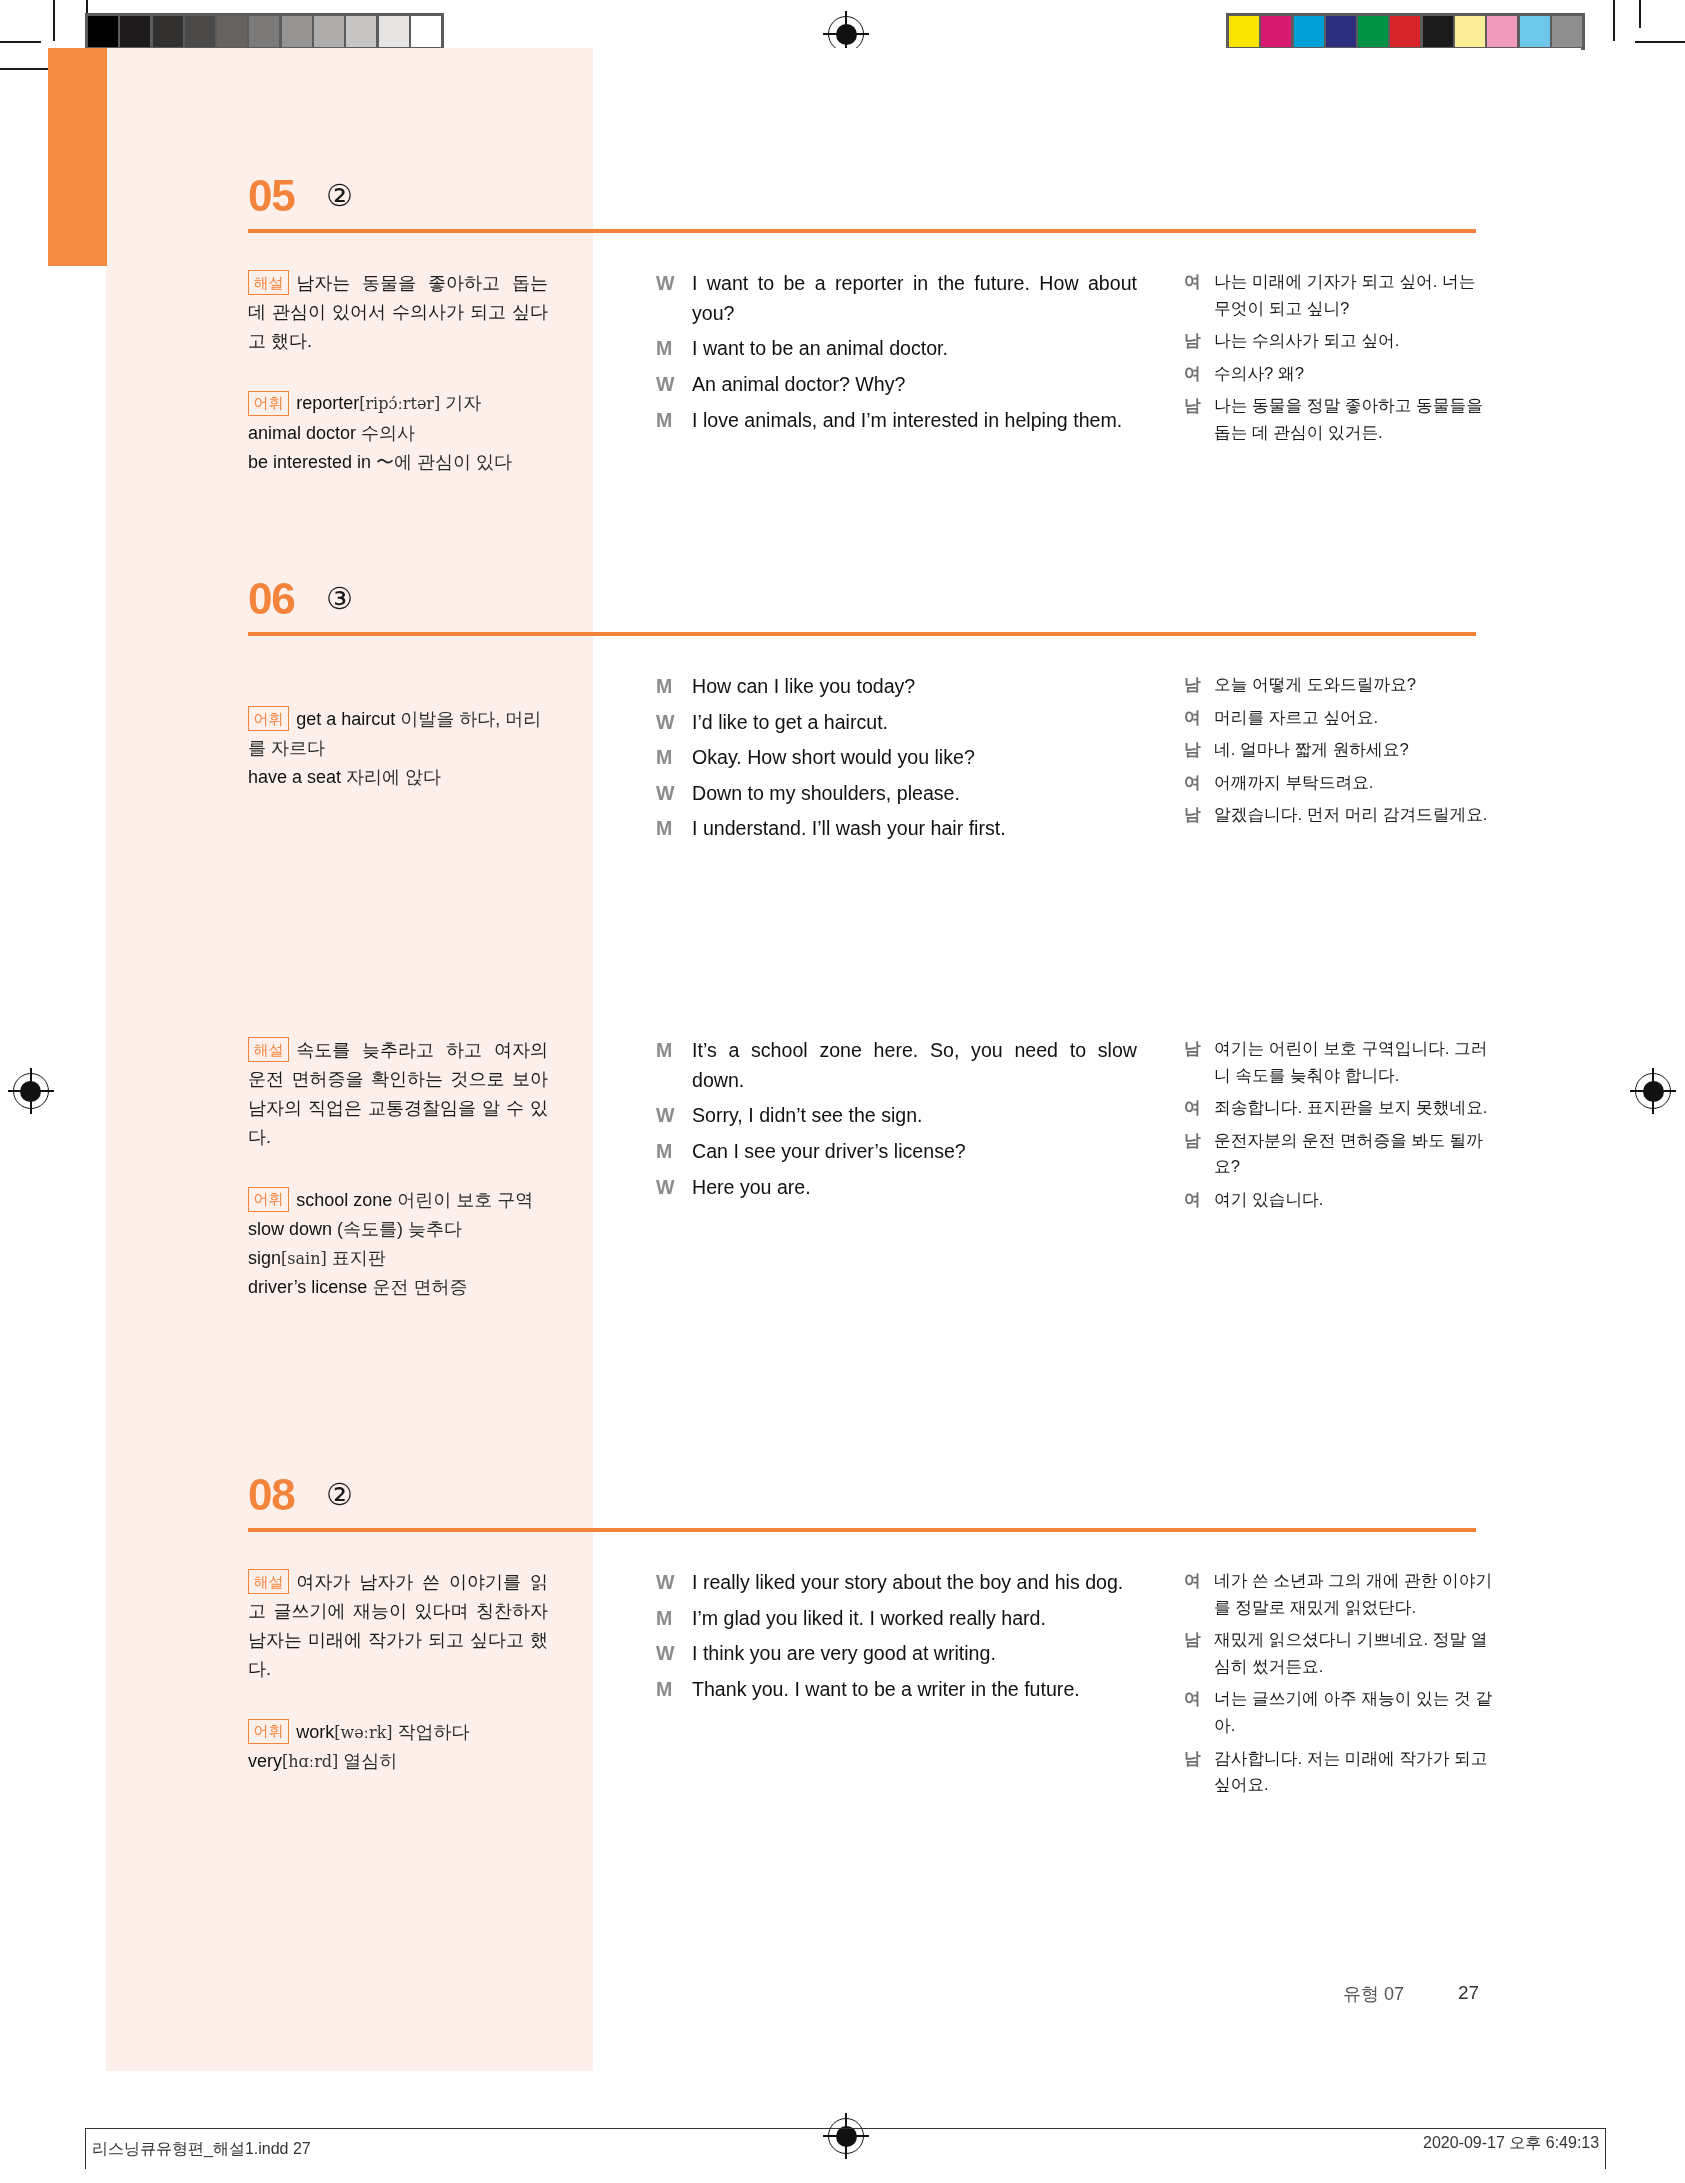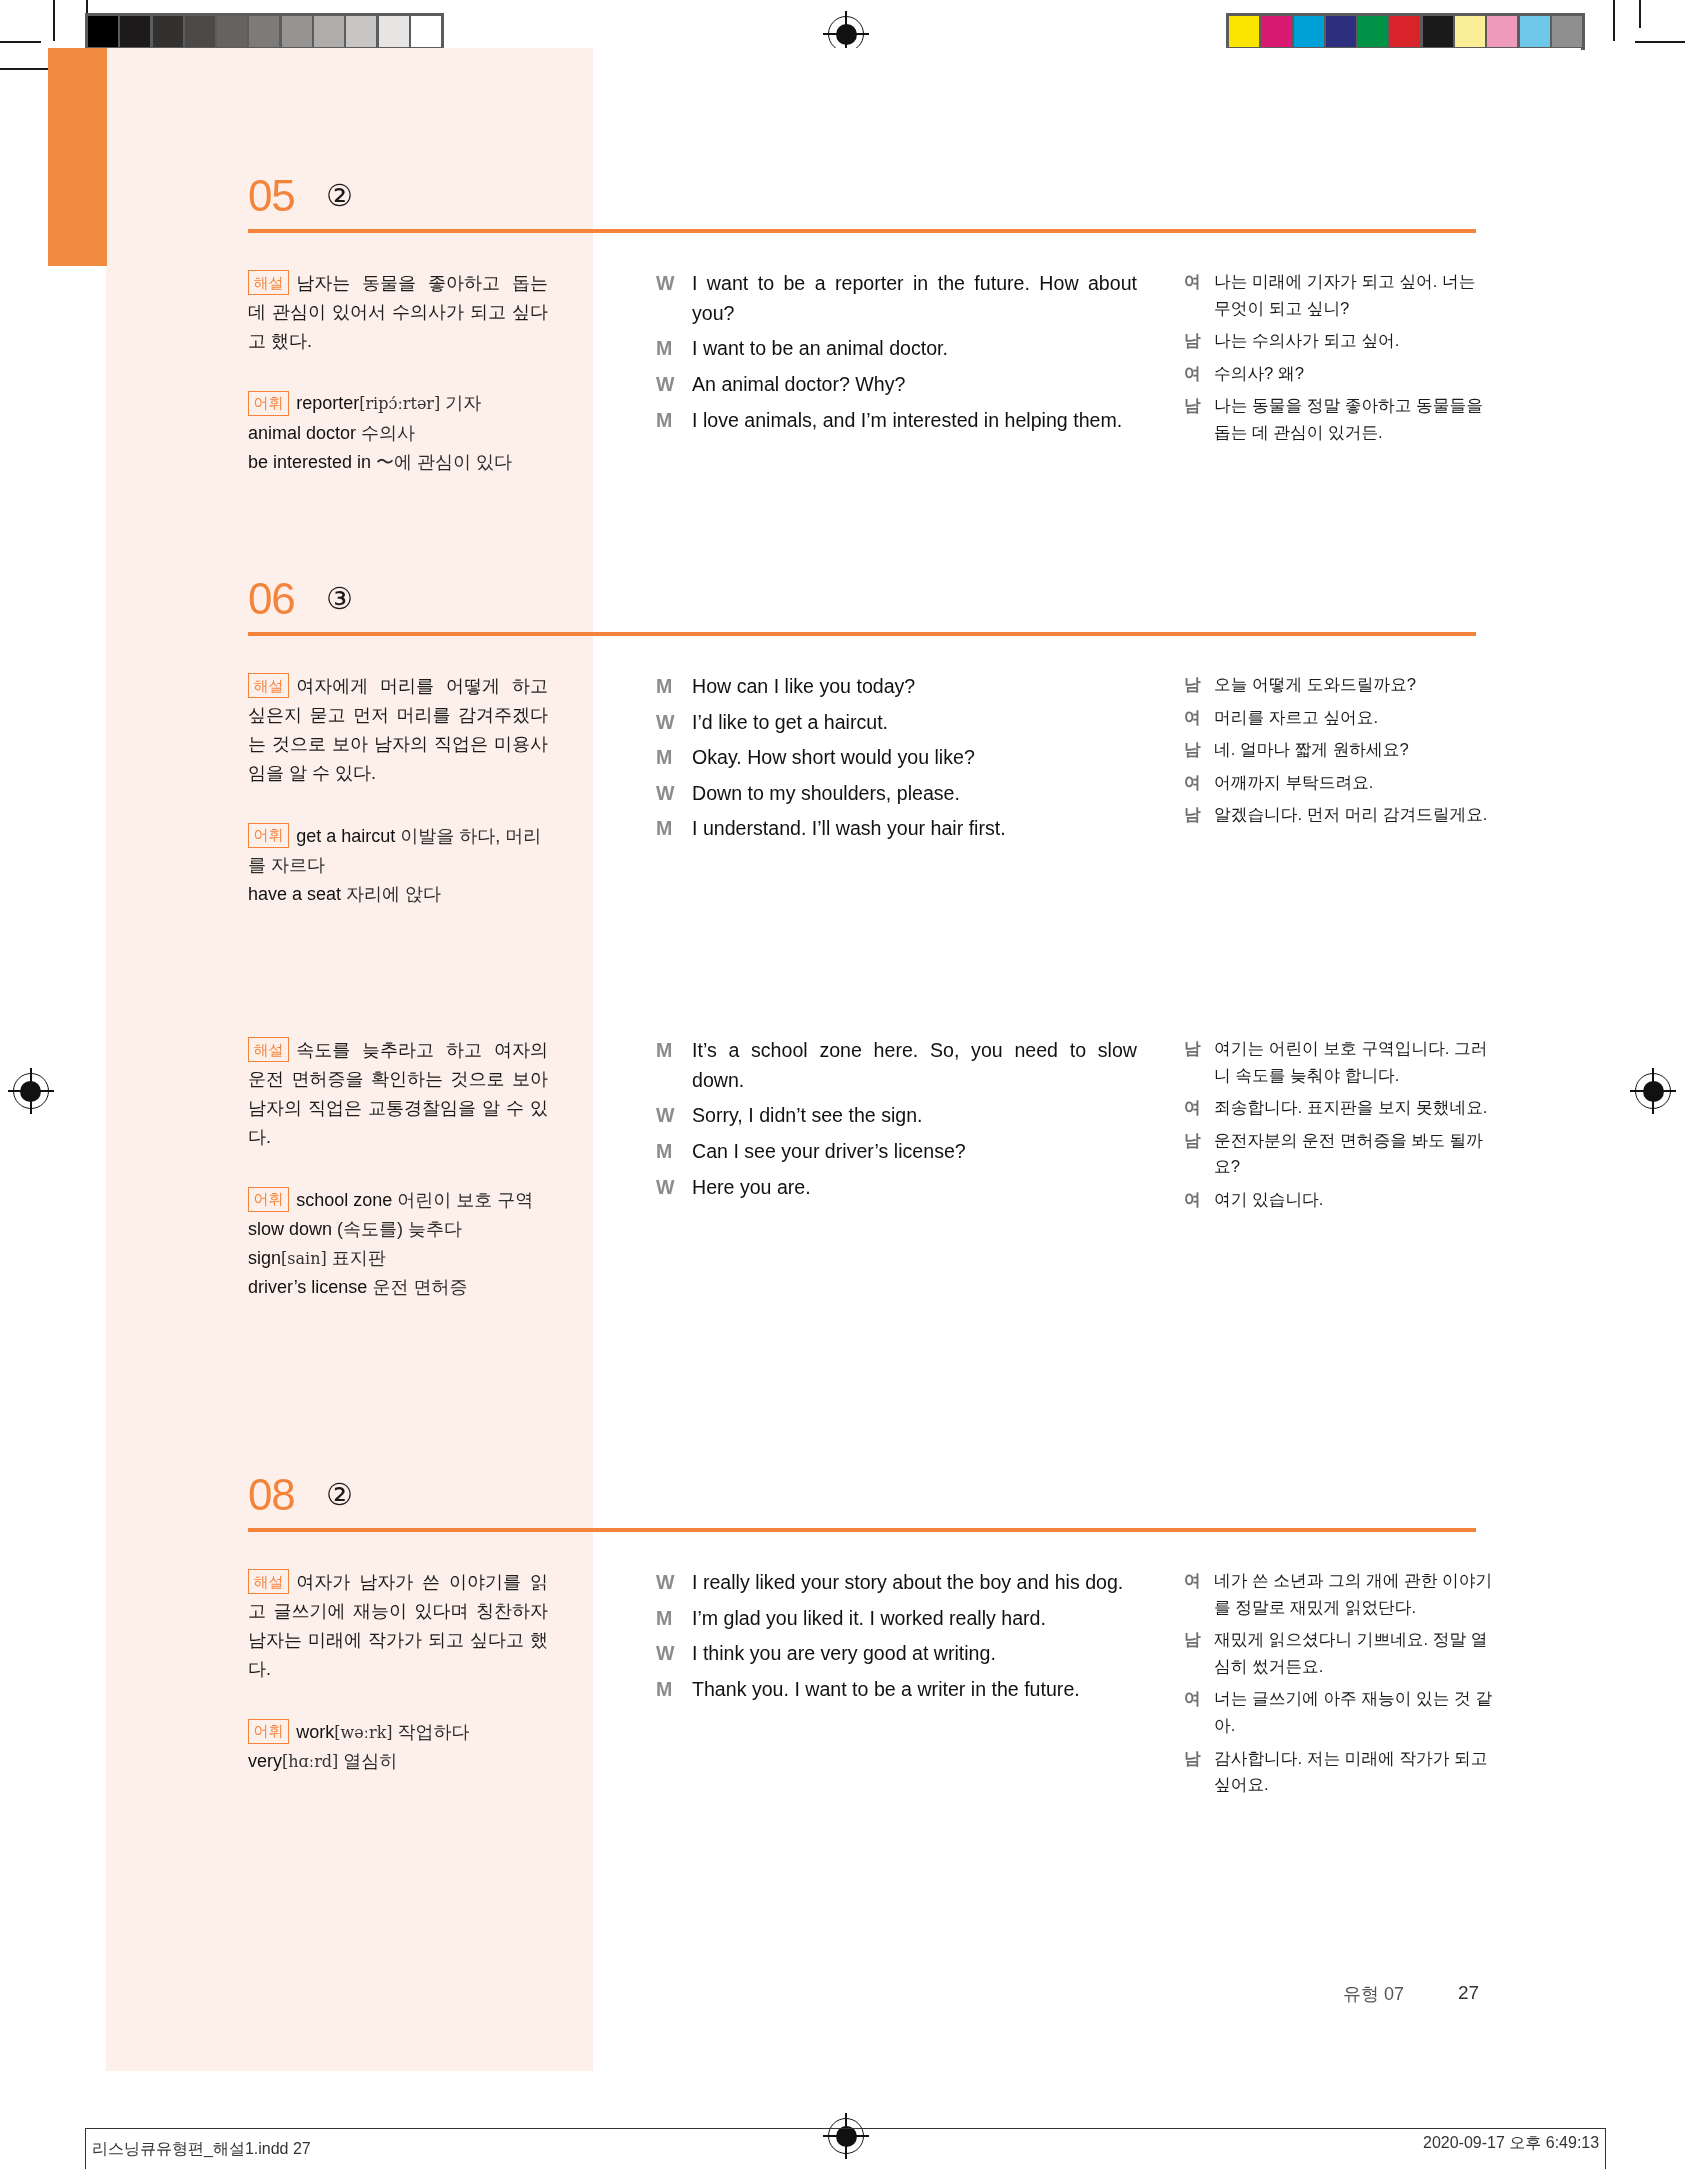--- a/index.html
+++ b/index.html
@@ -23,21 +23,21 @@
 
   
   .page-bg{position:absolute;left:106px;top:48px;width:1475px;height:2023px;background:#ffffff;}
   .tint-panel{position:absolute;left:106px;top:48px;width:487px;height:2023px;background:#fdf0ea;}
   .side-tab{position:absolute;left:48px;top:48px;width:59px;height:218px;background:#f18b3f;}
 
   
   .qblock{position:absolute;left:0;width:1686px;}
 
   .q-head{position:relative;height:68px;}
-  .q-num{position:absolute;left:248px;top:1.2px;font-size:44px;font-weight:normal;color:#f4843c;letter-spacing:-1.2px;line-height:1;text-align:right;}
+  .q-num{position:absolute;left:248px;top:1.2px;font-size:44px;font-weight:bold;color:#f4843c;letter-spacing:-1.2px;line-height:1;text-align:right;}
   .q-ans{position:absolute;left:326px;top:8px;font-size:30px;color:#1a1a1a;line-height:1;}
   .q-rule{position:absolute;left:248px;width:1228px;height:4px;background:#f4843c;}
 
   .cols{position:relative;}
   .col-left{position:absolute;left:248px;width:300px;}
   .col-mid{position:absolute;left:656px;width:481px;}
   .col-right{position:absolute;left:1184px;width:311px;}
 
   
   .tagline{font-size:18px;line-height:1.62;color:#1a1a1a;text-align:justify;}
@@ -188,21 +188,20 @@
       </div>
     </div>
     <div class="qblock" style="top: 576px;">
       <div class="q-head">
         <div class="q-num">06</div>
         <div class="q-ans">③</div>
         <div class="q-rule" style="top: 56px;"></div>
       </div>
       <div class="cols" style="height: 346px;">
         <div class="col-left" style="top: 28px;">
-          <div class="tagline"><span class="tag">해설</span>여자에게 머리를 어떻게 하고 싶은지 묻고 먼저 머리를 감겨주겠다는 것으로 보아 남자의 직업은 미용사임을 알 수 있다.</div>
           <div class="voca"><span class="tag">어휘</span><div style="display: inline;"><span class="en">get a haircut</span><span class="kr"> 이발을 하다, 머리를 자르다</span></div><br><div style="display: inline;"><span class="en">have a seat</span><span class="kr"> 자리에 앉다</span></div></div>
         </div>
         <div class="col-mid" style="top: 28px;">
           <div class="drow">
             <div class="spk">M</div>
             <div class="utt j">How can I like you today?</div>
           </div>
           <div class="drow">
             <div class="spk">W</div>
             <div class="utt j">I’d like to get a haircut.</div>

